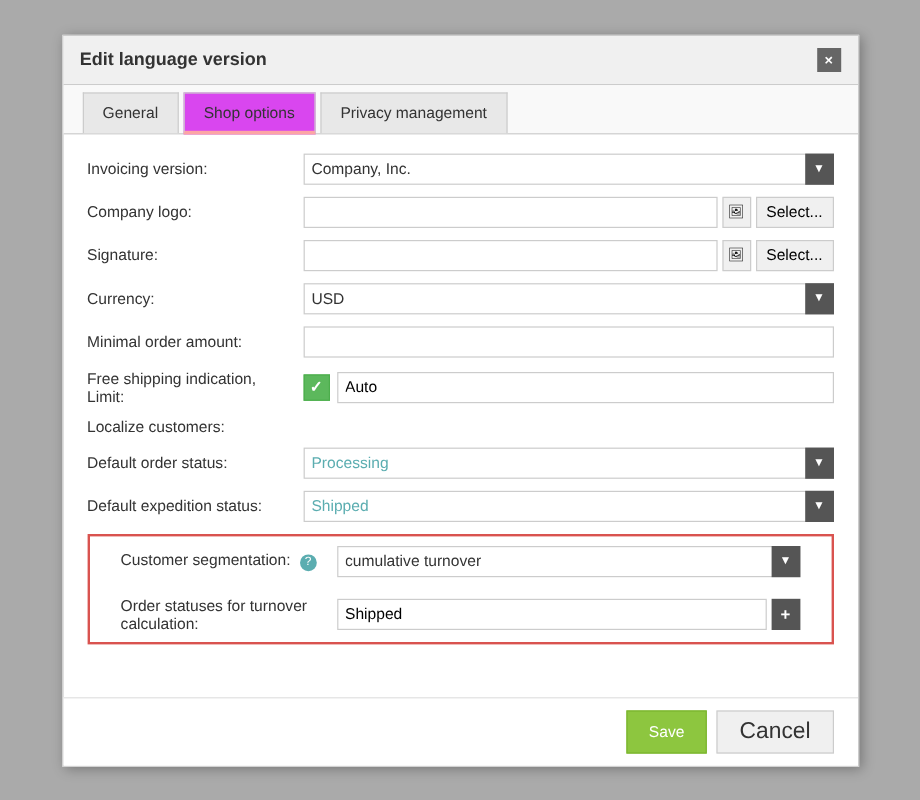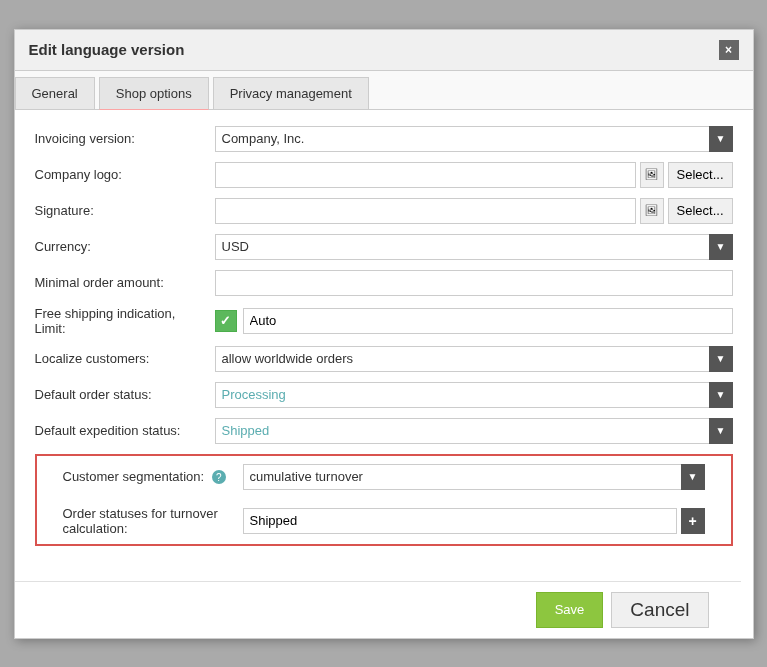--- a/index.html
+++ b/index.html
@@ -1,20 +1,20 @@
 <!DOCTYPE html>
 <html><head>
   <meta charset="utf-8">
   <style>
     * { box-sizing: border-box; margin: 0; padding: 0; font-family: Arial, sans-serif; font-size: 13px; }
     body { background: #aaa; display: flex; align-items: center; justify-content: center; width: 767px; height: 667px; }
     .dialog {
       background: #fff;
       border: 1px solid #ccc;
-      width: 740px;
+      width: 664px;
       min-height: 610px;
       position: relative;
       box-shadow: 2px 2px 10px rgba(0,0,0,0.3);
     }
     .dialog-header {
       background: #f0f0f0;
       border-bottom: 1px solid #ccc;
       padding: 10px 14px;
       display: flex;
       align-items: center;
@@ -28,36 +28,36 @@
       width: 20px;
       height: 20px;
       cursor: pointer;
       font-size: 12px;
       font-weight: bold;
       display: flex; align-items: center; justify-content: center;
     }
     .tabs {
       display: flex;
       border-bottom: 1px solid #ccc;
-      padding: 0 0;
+      padding: 0 16px;
       background: #f9f9f9;
     }
     .tab {
       padding: 8px 16px;
       cursor: pointer;
       border: 1px solid #ccc;
       border-bottom: none;
       margin-right: 4px;
       background: #e8e8e8;
       color: #333;
       margin-top: 6px;
     }
     .tab.active {
-      background: #e5e5e5;
-      border-bottom: 1px solid #fca5a5;
+      background: #d946ef;
+      border-bottom: 3px solid #fca5a5;
       margin-bottom: -1px;
       color: #333;
     }
     .dialog-body { padding: 16px 20px; }
     .form-row {
       display: flex;
       align-items: center;
       margin-bottom: 10px;
     }
     .form-label {
@@ -153,22 +153,22 @@
       background: #555;
       display: flex; align-items: center; justify-content: center;
       margin-left: 4px;
       cursor: pointer;
       color: #fff;
       font-size: 14px;
       font-weight: bold;
     }
     .dialog-footer {
       position: absolute;
-      bottom: 0; left: 0; right: 12px;
-      padding: 10px 32px;
+      bottom: 0; left: 0; right: 0;
+      padding: 10px 20px;
       display: flex;
       justify-content: flex-end;
       gap: 8px;
       border-top: 1px solid #e0e0e0;
       background: #fff;
     }
     .btn-save {
       background: #8dc63f;
       color: #fff;
       border: 1px solid #7ab52e;
@@ -257,28 +257,20 @@
     <div class="form-row">
       <div class="form-label">Free shipping indication, Limit:</div>
       <div class="form-control-wrap">
         <div class="checkbox-green"></div>
         <input type="text" class="input-full" value="Auto" style="">
       </div>
     </div>
 
     <div class="form-row">
       <div class="form-label">Localize customers:</div>
-      <div class="form-control-wrap">
-        <div class="select-wrap">
-          <select>
-            <option>allow worldwide orders</option>
-          </select>
-          <div class="select-arrow"></div>
-        </div>
-      </div>
     </div>
 
     <div class="form-row">
       <div class="form-label">Default order status:</div>
       <div class="form-control-wrap">
         <div class="select-wrap teal">
           <select>
             <option>Processing</option>
           </select>
           <div class="select-arrow"></div>

